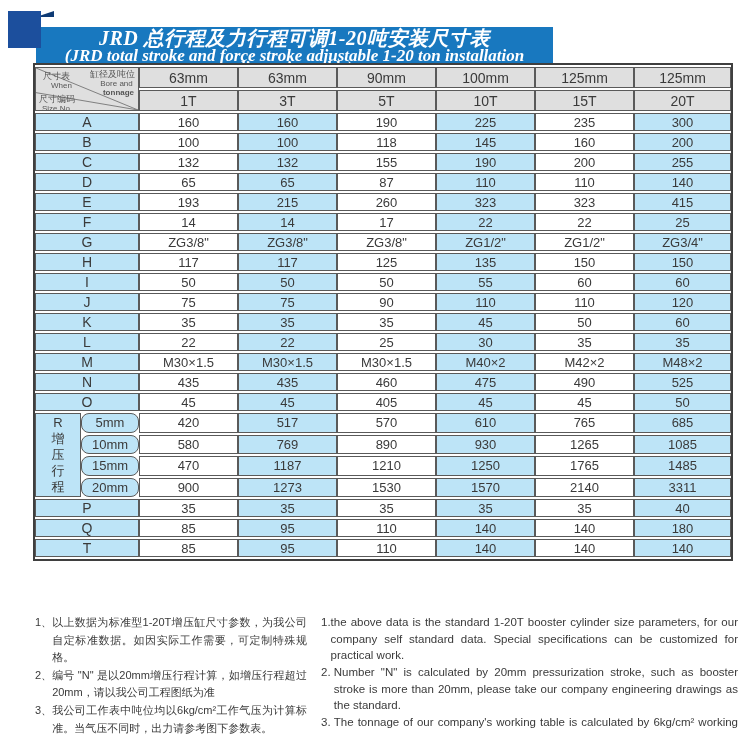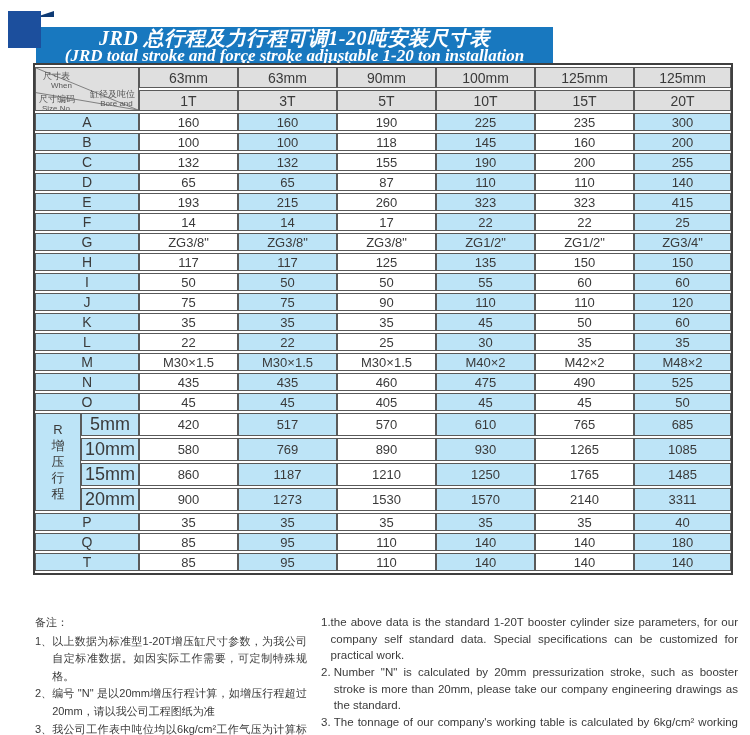--- a/index.html
+++ b/index.html
@@ -21,21 +21,21 @@
   .navy-sq{position:absolute;left:8px;top:11px;width:33px;height:37px;background:var(--navy);}
 
   
   .tbl-wrap{position:absolute;left:33px;top:63px;width:700px;border:2px solid #3f3f3f;background:#fff;}
   table{border-collapse:separate;border-spacing:0 2px;width:100%;table-layout:fixed;}
   th,td{border:1px solid var(--border);text-align:center;vertical-align:middle;
         font-size:13px;color:var(--txt);overflow:hidden;white-space:nowrap;}
   thead th{background:var(--hdr);height:21px;font-weight:normal;font-size:14px;}
   td{height:18px;}
   td.lbl{background:var(--blue);font-size:14px;}
-  td.sublbl{background:var(--blue);font-size:18px;}
+  td.sublbl{background:var(--blue);font-size:13px;border-radius:8px;}
   td.c-w{background:#fff;}
   td.c-b{background:var(--blue);}
   td.rcell{background:var(--blue);font-size:13px;line-height:16px;padding:1px 0;}
   th.corner{position:relative;padding:0;}
   .corner-box{position:absolute;inset:0;}
   .corner-box svg{position:absolute;left:0;top:0;width:100%;height:100%;}
   .ctx{position:absolute;font-size:8px;line-height:9px;color:#555;}
   .ctx .cn{font-size:9px;}
 
   
@@ -76,24 +76,24 @@
         <th class="corner" rowspan="2" colspan="2">
           <div class="corner-box">
             <svg viewBox="0 0 104 46" preserveAspectRatio="none">
               <line x1="0" y1="0" x2="104" y2="46" stroke="#7a7a7a" stroke-width="1"></line>
               <line x1="0" y1="27" x2="104" y2="46" stroke="#7a7a7a" stroke-width="1"></line>
             </svg>
             <span class="ctx" style="left:5px;top:4px;">
               <span class="cn">尺寸表</span><br>
               <span style="padding-left:10px;">When</span>
             </span>
-            <span class="ctx" style="left:54px;top:2px;margin-top:20px;">
+            <span class="ctx" style="left:54px;top:2px;">
               <span class="cn">缸径及吨位</span><br>
               <span style="padding-left:8px;">Bore and</span><br>
-              <span style="padding-left:12px;">tonnage</span>
+              <span style="padding-left:12px;font-weight:bold;">tonnage</span>
             </span>
             <span class="ctx" style="left:3px;top:27px;">
               <span class="cn">尺寸编码</span><br>
               <span>Size No.</span>
             </span>
           </div>
         </th>
       <th>63mm</th>
           <th>63mm</th>
           <th>90mm</th>
@@ -266,21 +266,21 @@
           <td class="sublbl">10mm</td>
           <td class="c-w">580</td>
           <td class="c-b">769</td>
           <td class="c-w">890</td>
           <td class="c-b">930</td>
           <td class="c-w">1265</td>
           <td class="c-b">1085</td>
         </tr>
         <tr>
           <td class="sublbl">15mm</td>
-          <td class="c-w">860</td>
+          <td class="c-w">470</td>
           <td class="c-b">1187</td>
           <td class="c-w">1210</td>
           <td class="c-b">1250</td>
           <td class="c-w">1765</td>
           <td class="c-b">1485</td>
         </tr>
         <tr>
           <td class="sublbl">20mm</td>
           <td class="c-w">900</td>
           <td class="c-b">1273</td>
@@ -315,21 +315,20 @@
           <td class="c-b">140</td>
           <td class="c-w">140</td>
           <td class="c-b">140</td>
         </tr>
       </tbody>
   </table>
 </div>
 
 <div class="notes">
   <div class="notes-cn">
-    <div class="note-title">备注：</div>
   <div class="note-item">
         <span class="num">1、</span>
         <span class="txt">以上数据为标准型1-20T增压缸尺寸参数，为我公司自定标准数据。如因实际工作需要，可定制特殊规格。</span>
       </div>
       <div class="note-item">
         <span class="num">2、</span>
         <span class="txt">编号 "N" 是以20mm增压行程计算，如增压行程超过20mm，请以我公司工程图纸为准</span>
       </div>
       <div class="note-item">
         <span class="num">3、</span>

